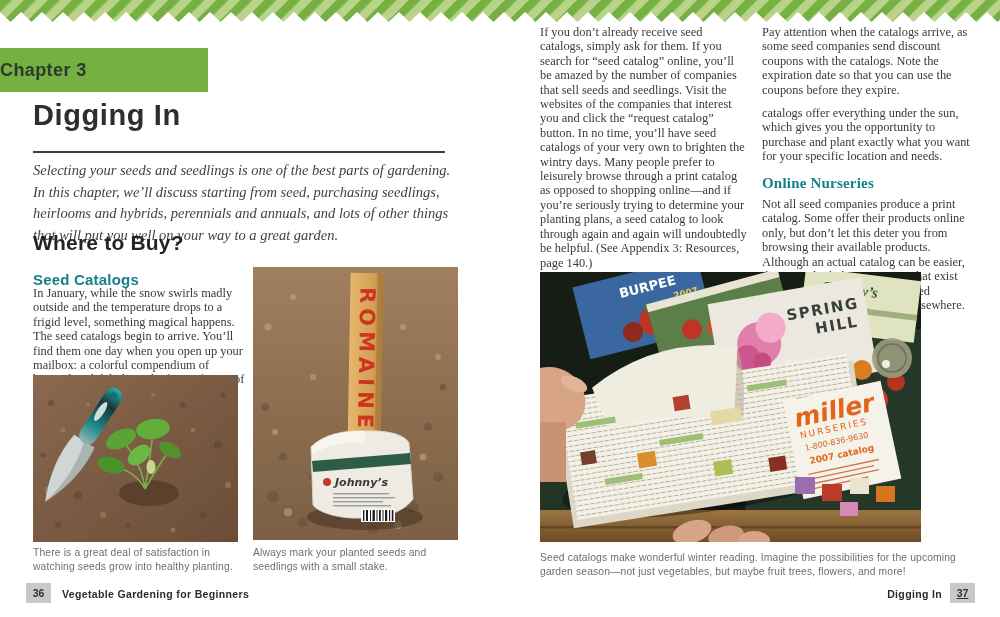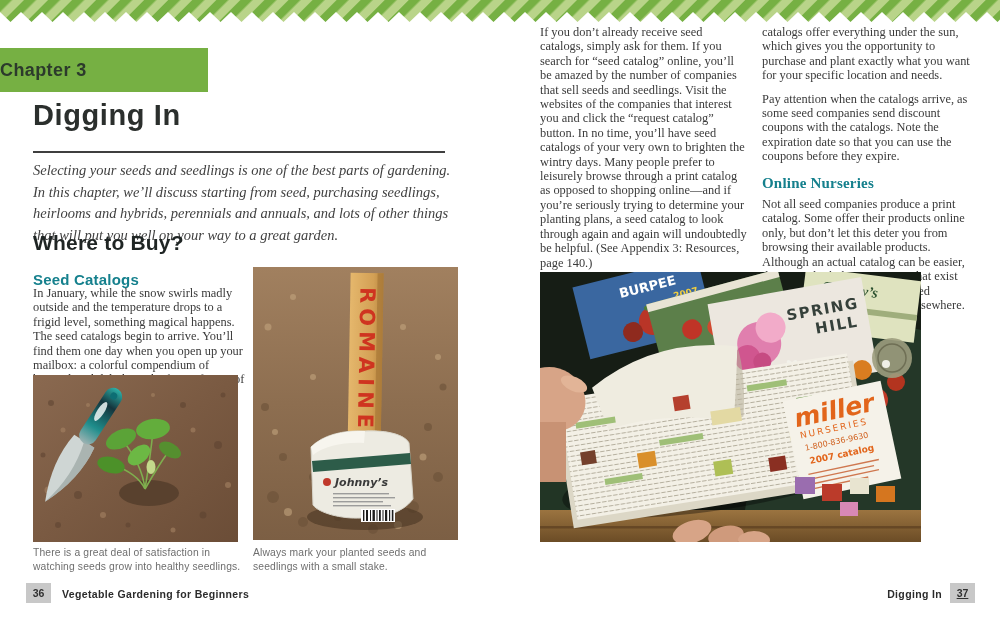--- a/index.html
+++ b/index.html
@@ -123,21 +123,21 @@
         </g>
         <ellipse rx="16" ry="9" transform="translate(-24,-28) rotate(-25)" fill="#5ba337"></ellipse>
         <ellipse rx="14" ry="8" transform="translate(-34,-2) rotate(15)" fill="#4c9129"></ellipse>
         <ellipse rx="17" ry="10" transform="translate(8,-38) rotate(-8)" fill="#63ad3c"></ellipse>
         <ellipse rx="12" ry="7" transform="translate(25,-17) rotate(30)" fill="#558f2f"></ellipse>
         <ellipse rx="13" ry="8" transform="translate(-6,-12) rotate(-40)" fill="#6cb844"></ellipse>
         <ellipse cx="6" cy="0" rx="4.5" ry="7" fill="#c4d98b"></ellipse>
       </g>
     </svg>
   </figure>
-  <div class="abs cap cap1">There is a great deal of satisfaction in watching seeds grow into healthy seedlings.</div>
+  <div class="abs cap cap1">There is a great deal of satisfaction in watching seeds grow into healthy planting.</div>
 
   <figure class="abs fig2">
     <svg class="ph" width="205" height="273" viewBox="0 0 205 273">
       <defs>
         <linearGradient id="soil2" x1="0" y1="0" x2="0" y2="1">
           <stop offset="0" stop-color="#a1805f"></stop>
             <stop offset=".5" stop-color="#8d6e50"></stop>
             <stop offset="1" stop-color="#7c5f44"></stop>
         </linearGradient>
         <linearGradient id="wood2" x1="0" y1="0" x2="1" y2="0">
@@ -210,22 +210,22 @@
   <div class="abs cap cap2">Always mark your planted seeds and seedlings with a small stake.</div>
 
   <div class="abs pnum pnum-left">36</div>
   <div class="abs ftext ftext-left">Vegetable Gardening for Beginners</div>
 
   <div class="abs col col1 serif">
     <p>If you don’t already receive seed catalogs, simply ask for them. If you search for “seed catalog” online, you’ll be amazed by the number of companies that sell seeds and seedlings. Visit the websites of the companies that interest you and click the “request catalog” button. In no time, you’ll have seed catalogs of your very own to brighten the wintry days. Many people prefer to leisurely browse through a print catalog as opposed to shopping online—and if you’re seriously trying to determine your planting plans, a seed catalog to look through again and again will undoubtedly be helpful. (See Appendix 3: Resources, page 140.)</p>
     <p>In addition to their colorful photographs and fascinating descriptions, seed catalogs serve an important use: They have ample varieties from which to choose. Your local nurseries may only be able to provide you with limited varieties, whereas seed</p>
   </div>
   <div class="abs col col2 serif">
+    <p>Pay attention when the catalogs arrive, as some seed companies send discount coupons with the catalogs. Note the expiration date so that you can use the coupons before they expire.</p>
     <p>catalogs offer everything under the sun, which gives you the opportunity to purchase and plant exactly what you want for your specific location and needs.</p>
-    <p>Pay attention when the catalogs arrive, as some seed companies send discount coupons with the catalogs. Note the expiration date so that you can use the coupons before they expire.</p>
     <div class="h3">Online Nurseries</div>
     <p>Not all seed companies produce a print catalog. Some offer their products online only, but don’t let this deter you from browsing their available products. Although an actual catalog can be easier, don’t overlook the companies that exist solely online; they may offer seed varieties that you can’t obtain elsewhere.</p>
   </div>
 
   <figure class="abs fig3">
     <svg class="ph" width="381" height="270" viewBox="0 0 381 270">
       <defs>
         <linearGradient id="beam" x1="0" y1="0" x2="0" y2="1">
           <stop offset="0" stop-color="#9b7440"></stop>
             <stop offset="1" stop-color="#6b4c26"></stop>
@@ -350,17 +350,18 @@
         <ellipse cx="34" cy="112" rx="14" ry="7" transform="rotate(24 34 112)" fill="#e2b497"></ellipse>
         <rect x="0" y="150" width="26" height="60" fill="#c89274"></rect>
       </g>
       <g>
         <ellipse cx="152" cy="260" rx="20" ry="11" transform="rotate(-18 152 260)" fill="#d7a487"></ellipse>
         <ellipse cx="186" cy="264" rx="18" ry="10" transform="rotate(-12 186 264)" fill="#cf9a7c"></ellipse>
         <ellipse cx="214" cy="268" rx="16" ry="9" fill="#d7a487"></ellipse>
       </g>
     </svg>
   </figure>
+  <div class="abs cap cap3">Seed catalogs make wonderful winter reading. Imagine the possibilities for the upcoming garden season—not just vegetables, but maybe fruit trees, flowers, and more!</div>
 
   <div class="abs ftext ftext-right">Digging In</div>
   <div class="abs pnum pnum-right">37</div>
 
 </div>
 
 </body></html>

